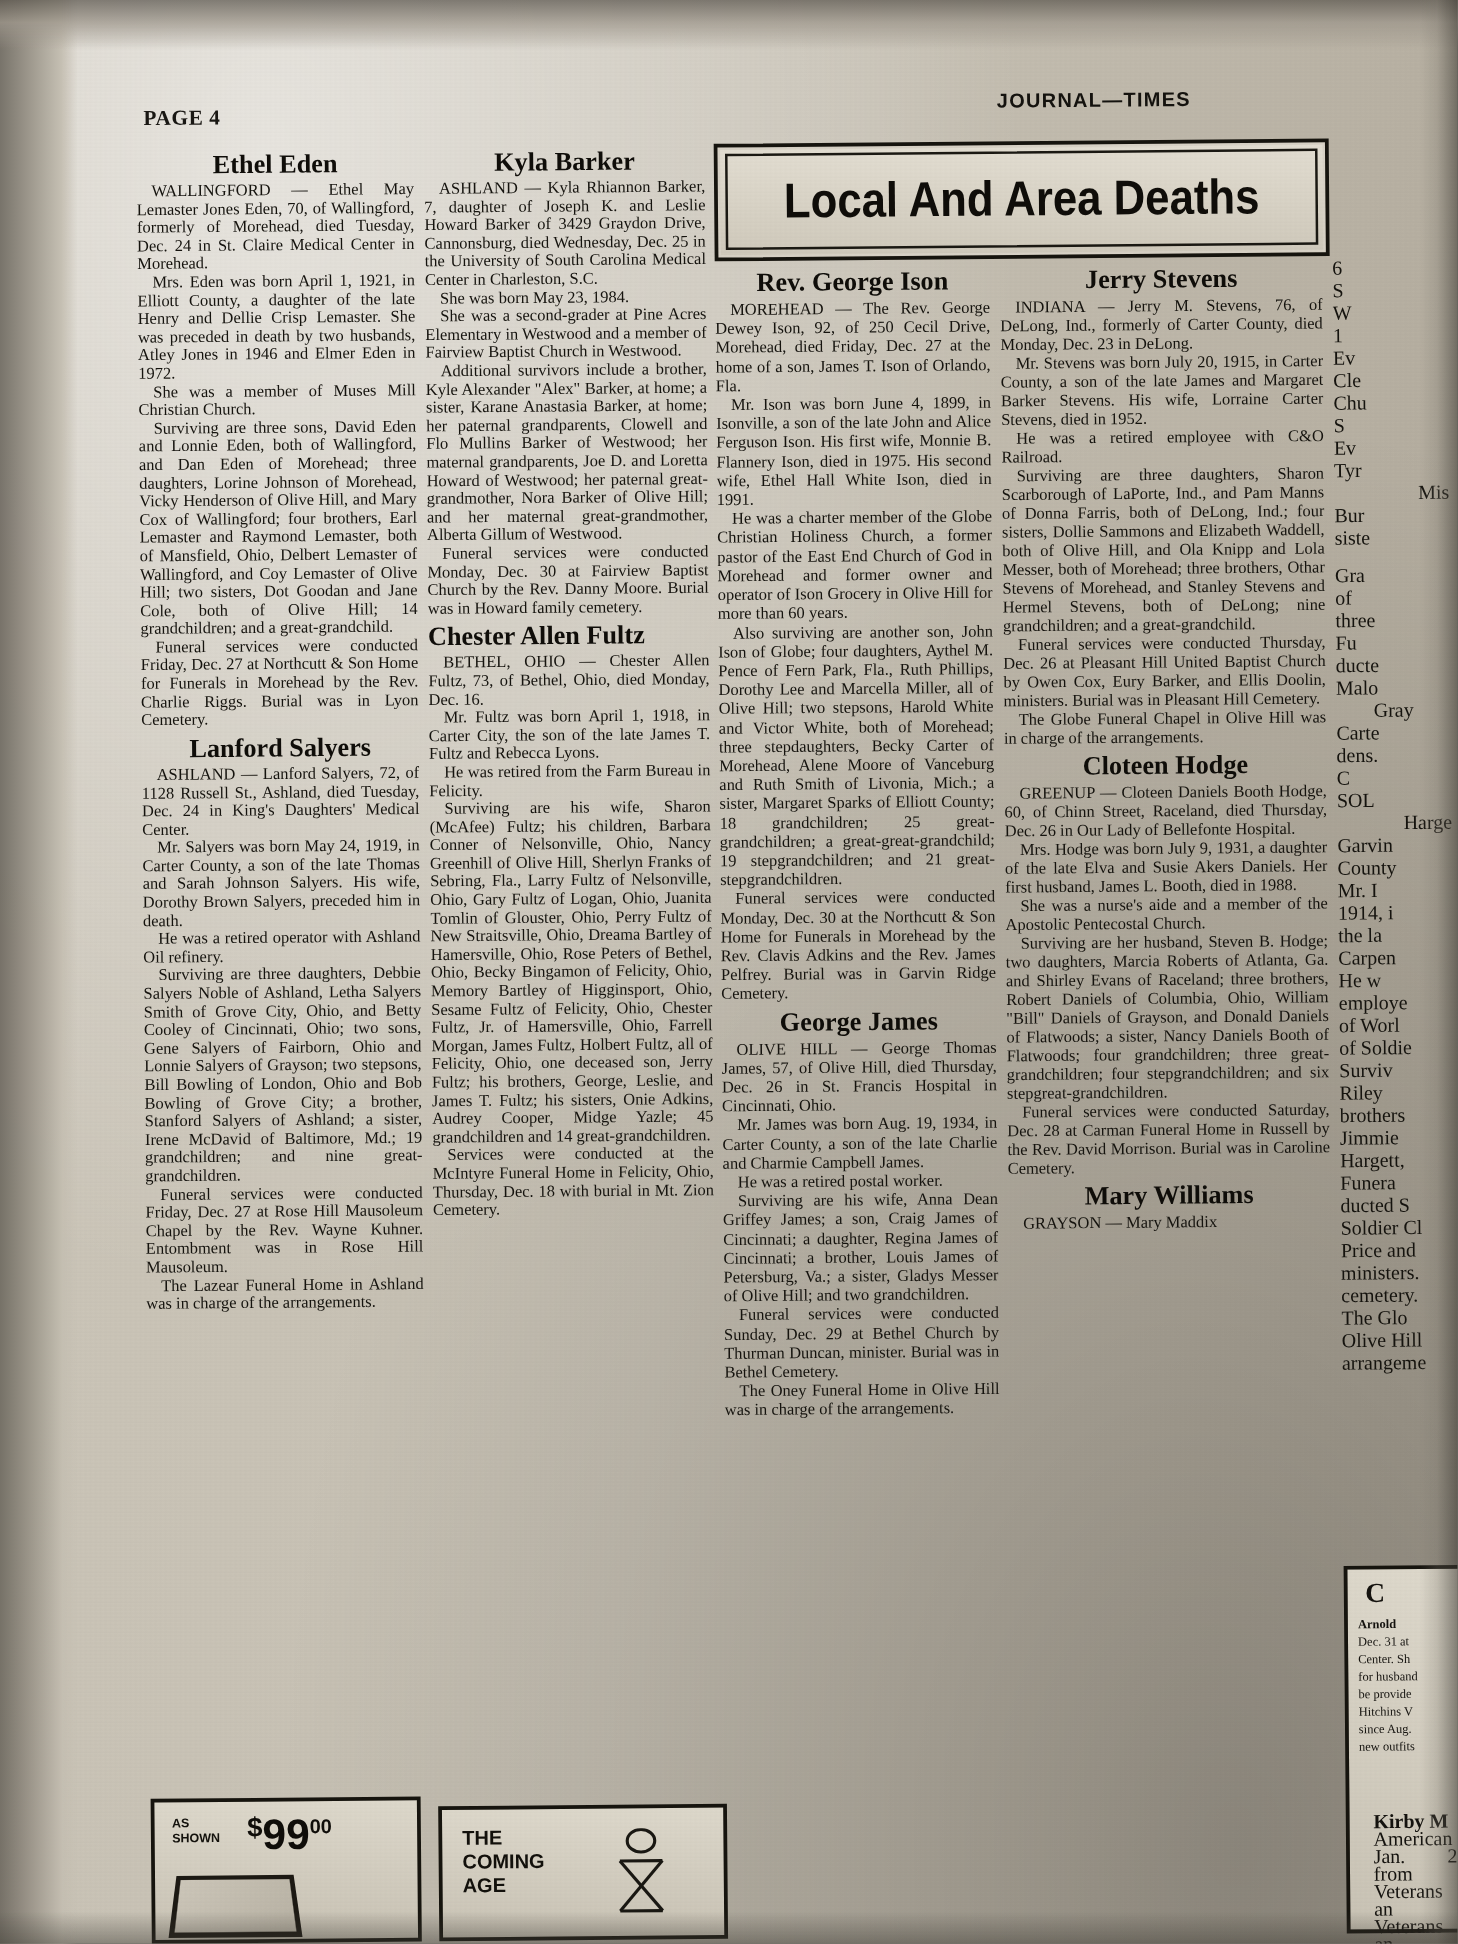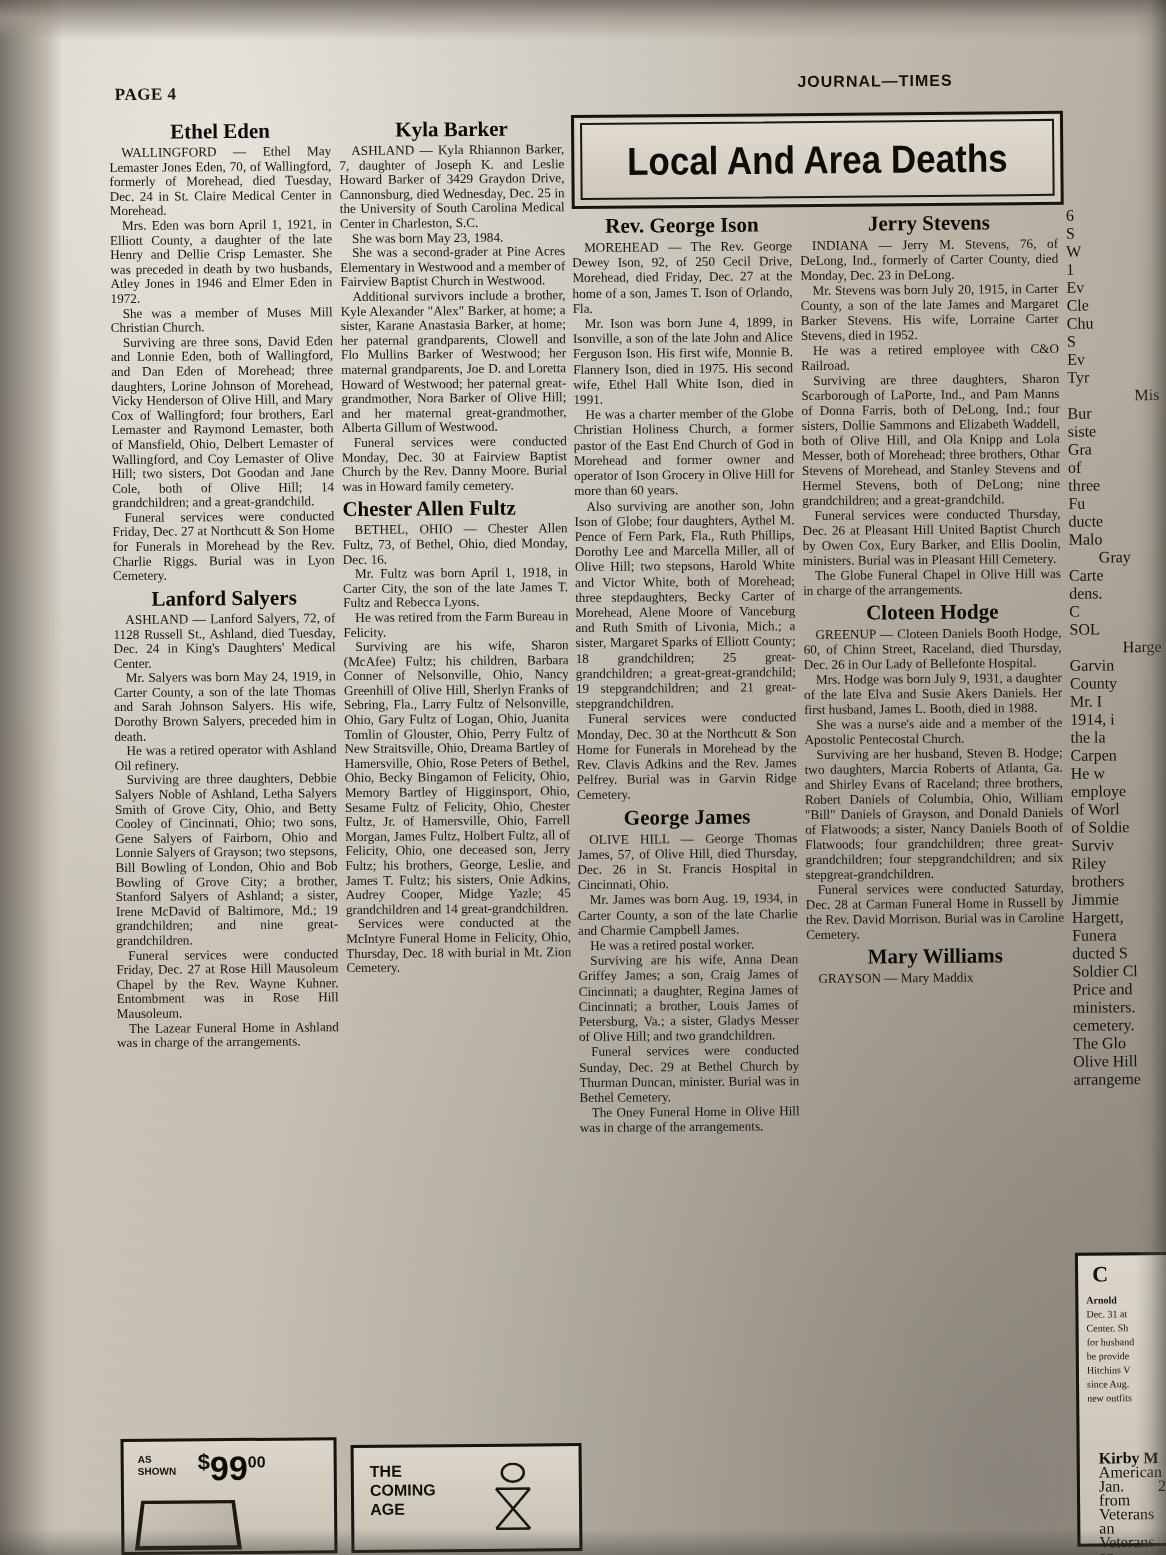--- a/index.html
+++ b/index.html
@@ -328,21 +328,21 @@
             <div class="para truncated" style="text-indent: 0px; text-align: left;">1</div>
             <div class="para truncated" style="text-indent: 0px; text-align: left;">Ev</div>
             <div class="para truncated" style="text-indent: 0px; text-align: left;">Cle</div>
             <div class="para truncated" style="text-indent: 0px; text-align: left;">Chu</div>
             <div class="para truncated" style="text-indent: 0px; text-align: left;">S</div>
             <div class="para truncated" style="text-indent: 0px; text-align: left;">Ev</div>
             <div class="para truncated" style="text-indent: 0px; text-align: left;">Tyr</div>
             <div class="para truncated" style="text-indent: 0px; text-align: right;">Mis</div>
             <div class="para truncated" style="text-indent: 0px; text-align: left;">Bur</div>
             <div class="para truncated" style="text-indent: 0px; text-align: left;">siste</div>
-            <div class="para truncated" style="text-indent: 0px; text-align: left;">Gra</div>
+            <div class="para truncated" style="text-indent: 0px; text-align: left; margin-top: 12px;">Gra</div>
             <div class="para truncated" style="text-indent: 0px; text-align: left;">of</div>
             <div class="para truncated" style="text-indent: 0px; text-align: left;">three</div>
             <div class="para truncated" style="text-indent: 0px; text-align: left;">Fu</div>
             <div class="para truncated" style="text-indent: 0px; text-align: left;">ducte</div>
             <div class="para truncated" style="text-indent: 0px; text-align: left;">Malo</div>
             <div class="para truncated" style="text-indent: 0px; text-align: center;">Gray</div>
             <div class="para truncated" style="text-indent: 0px; text-align: left;">Carte</div>
             <div class="para truncated" style="text-indent: 0px; text-align: left;">dens.</div>
             <div class="para truncated" style="text-indent: 0px; text-align: left;">C</div>
             <div class="para truncated" style="text-indent: 0px; text-align: left;">SOL</div>

